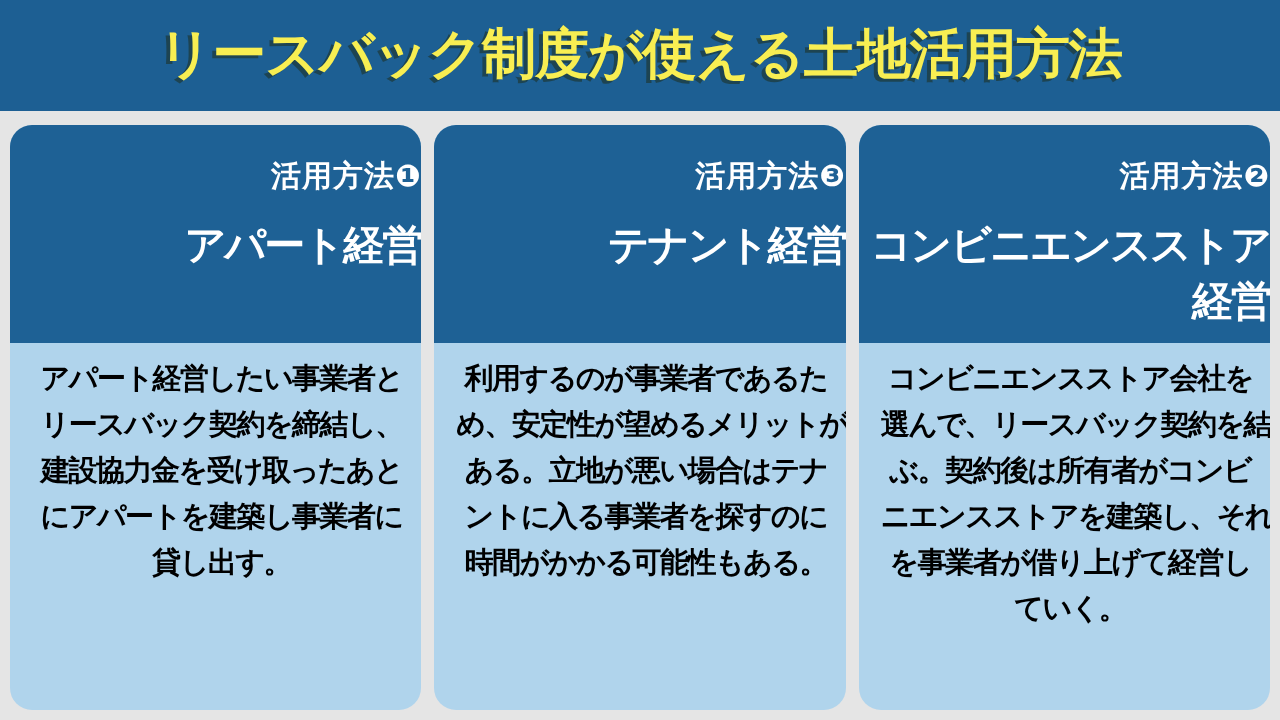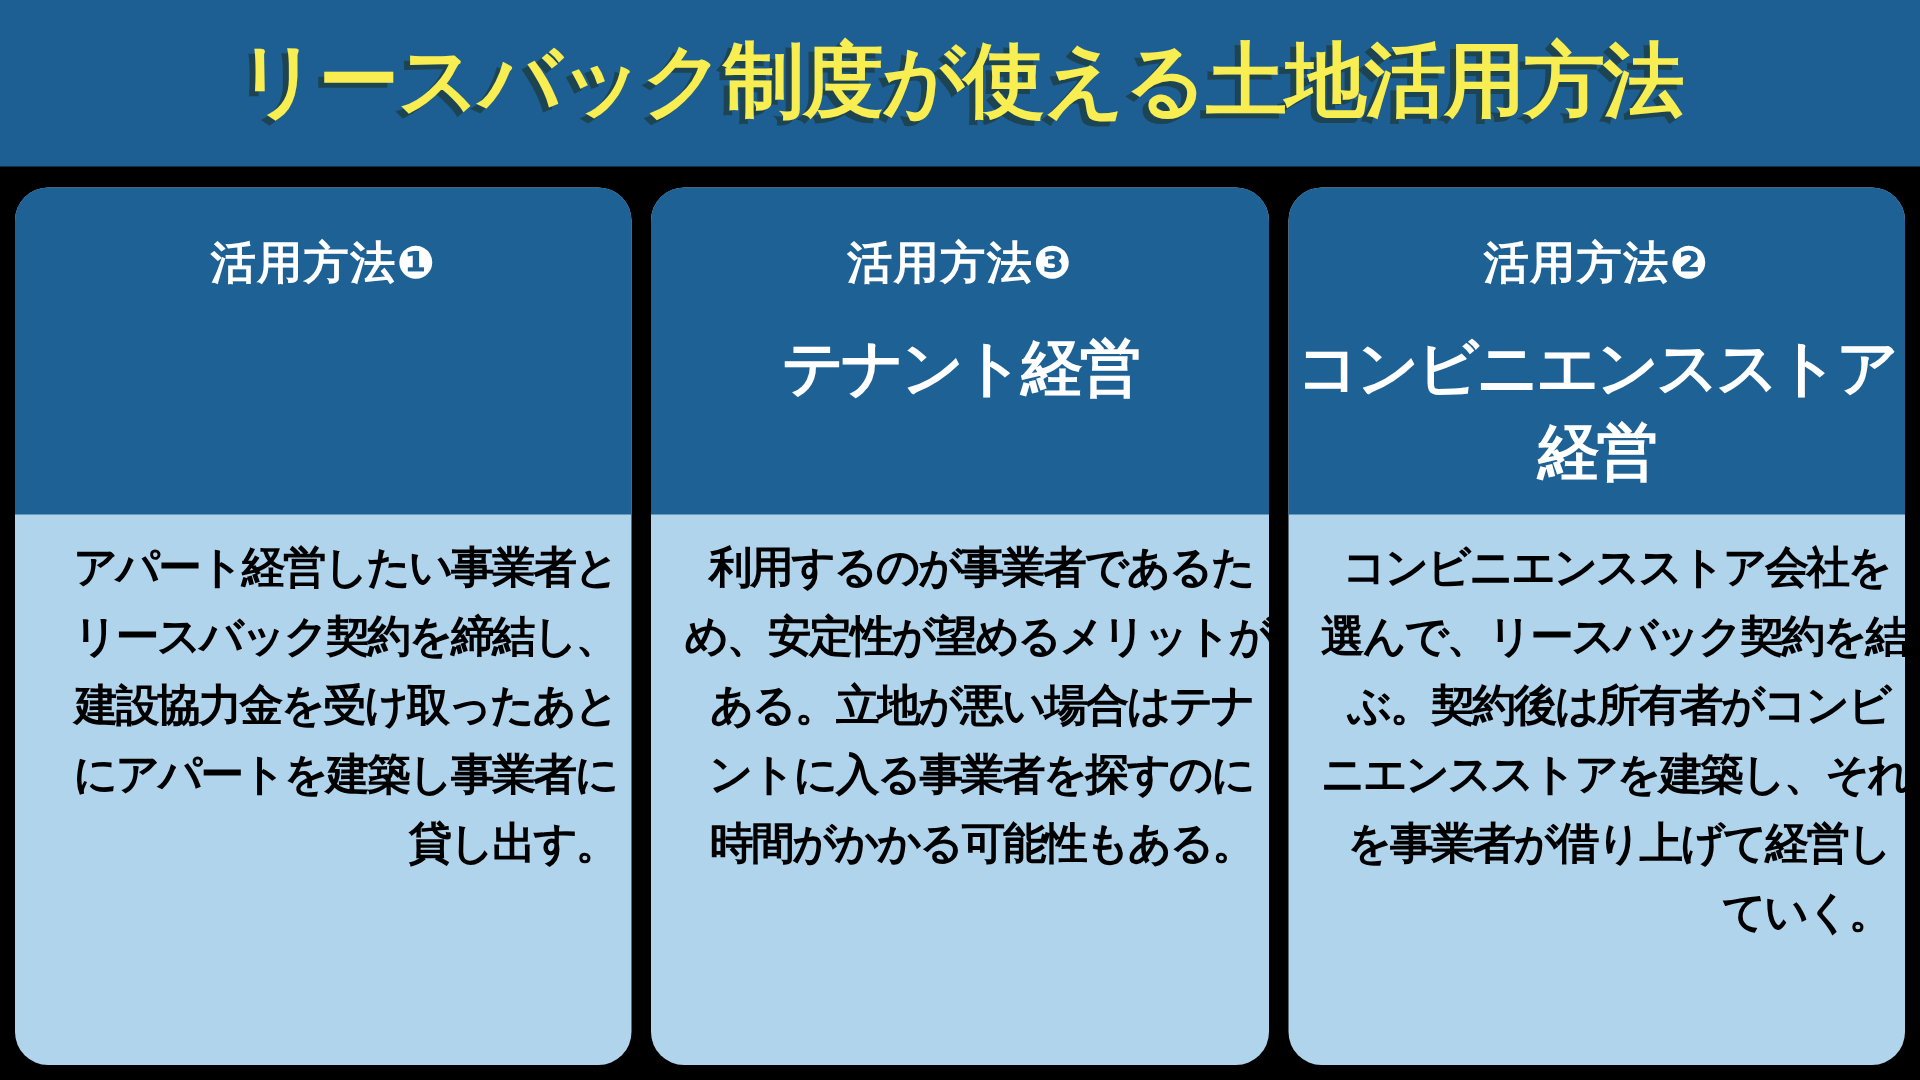--- a/index.html
+++ b/index.html
@@ -8,21 +8,21 @@
     background: #ffffff;
     width: 1280px;
     height: 720px;
     overflow: hidden;
     font-family: "DejaVu Sans", "Liberation Sans", sans-serif;
   }
   .page {
     position: relative;
     width: 1280px;
     height: 720px;
-    background: #000000;
+    background: #e5e5e5;
   }
   
   .title-band {
     position: absolute;
     left: 0; top: 0;
     width: 1280px;
     height: 111px;
     background: #1d5f93;
     display: flex;
     align-items: center;
@@ -54,21 +54,21 @@
     flex-direction: column;
     border-radius: 22px;
     overflow: hidden;
     background: #b0d4ec;
   }
   .card-header {
     height: 218px;
     flex: 0 0 218px;
     background: #1e6195;
     color: #ffffff;
-    text-align: center;
+    text-align: right;
     box-sizing: border-box;
     padding-top: 32px;
   }
   .card-label {
     font-size: 30px;
     font-weight: 900;
     line-height: 38px;
     letter-spacing: 1px;
     white-space: pre;
   }
@@ -83,37 +83,38 @@
   .card-body {
     flex: 1 1 auto;
     box-sizing: border-box;
     padding: 12px 10px 0 22px;
     color: #000000;
     font-size: 29px;
     font-weight: 800;
     line-height: 46px;
     letter-spacing: -1.5px;
     white-space: pre;
-    text-align: right;
+    text-align: center;
   }
 </style>
 </head>
 <body>
 
 <div class="page">
 
   <div class="title-band">
     <div class="main-title">リースバック制度が使える土地活用方法</div>
   </div>
 
   <div class="cards-row">
 
     <div class="card">
       <div class="card-header">
         <div class="card-label">活用方法❶</div>
+        <div class="card-title">アパート経営</div>
       </div>
       <div class="card-body">アパート経営したい事業者と
 リースバック契約を締結し、
 建設協力金を受け取ったあと
 にアパートを建築し事業者に
 貸し出す。</div>
     </div>
 
     <div class="card">
       <div class="card-header">

